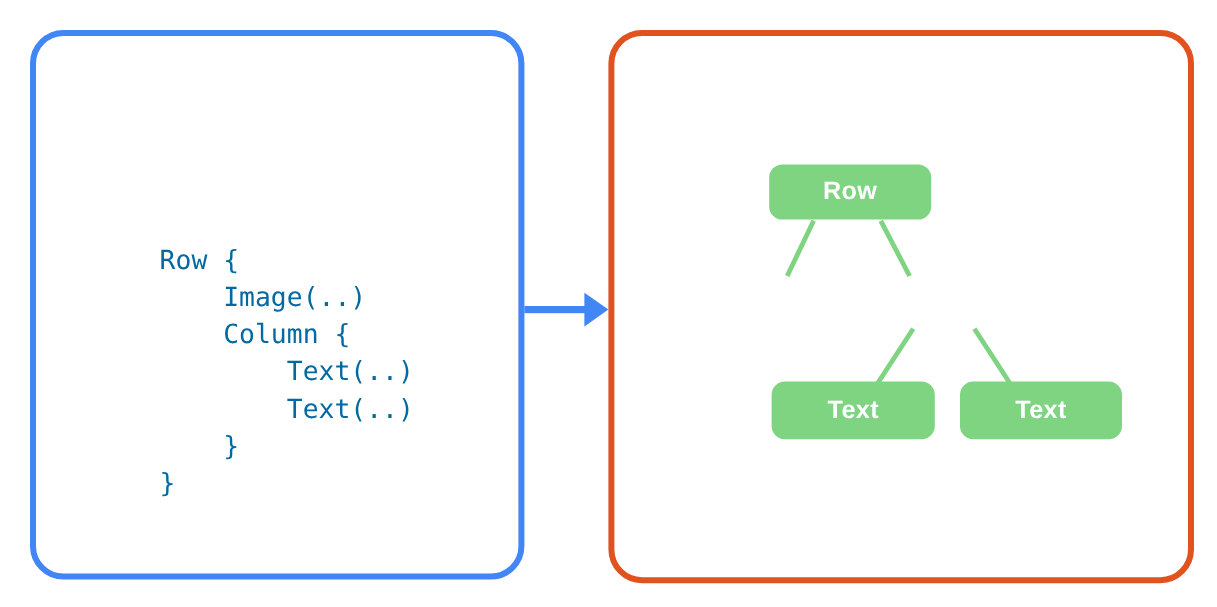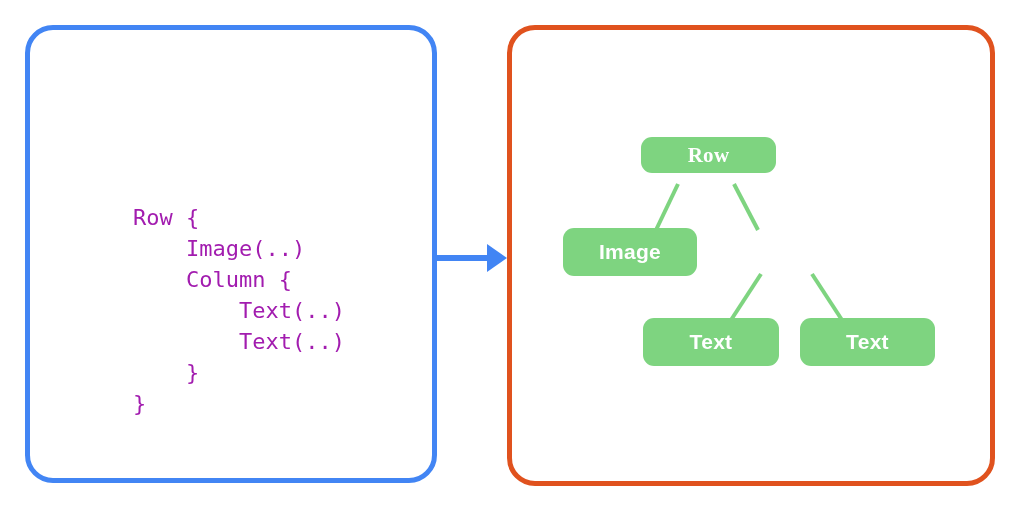--- a/index.html
+++ b/index.html
@@ -28,21 +28,21 @@
     background: #ffffff;
   }
   .code-pre {
     position: absolute;
     left: 103px;
     top: 172px;
     margin: 0;
     font-family: "DejaVu Sans Mono", "Liberation Mono", monospace;
     font-size: 22px;
     line-height: 31px;
-    color: #a21caf;
+    color: #0369a1;
     white-space: pre;
   }
   
   .tree-panel {
     position: absolute;
     left: 507px;
     top: 25px;
     width: 488px;
     height: 461px;
     box-sizing: border-box;
@@ -65,21 +65,21 @@
     border-radius: 11px;
     color: #ffffff;
     font-size: 21px;
     font-weight: 700;
     letter-spacing: 0.3px;
     display: flex;
     align-items: center;
     justify-content: center;
     text-align: center;
   }
-  .node-row    { left: 641px; top: 137px; width: 135px; height: 36px; font-family: Liberation Serif, serif; }
+  .node-row    { left: 641px; top: 137px; width: 135px; height: 46px; }
   .node-image  { left: 563px; top: 228px; width: 134px; height: 48px; }
   .node-column { left: 718px; top: 228px; width: 135px; height: 48px; }
   .node-text1  { left: 643px; top: 318px; width: 136px; height: 48px; }
   .node-text2  { left: 800px; top: 318px; width: 135px; height: 48px; }
   
   .arrow-shaft {
     position: absolute;
     left: 437px;
     top: 255px;
     width: 52px;
@@ -118,17 +118,16 @@
   <div class="tree-panel"></div>
 
   <svg class="edges-svg" viewBox="0 0 1014 506" xmlns="http://www.w3.org/2000/svg">
     <line x1="678" y1="184" x2="656" y2="230" stroke="#7ED480" stroke-width="4"></line>
     <line x1="734" y1="184" x2="758" y2="230" stroke="#7ED480" stroke-width="4"></line>
     <line x1="761" y1="274" x2="731" y2="320" stroke="#7ED480" stroke-width="4"></line>
     <line x1="812" y1="274" x2="842" y2="320" stroke="#7ED480" stroke-width="4"></line>
   </svg>
 
   <div class="tree-node node-row">Row</div>
-  <div class="tree-node node-image">Image</div>
   <div class="tree-node node-text1">Text</div>
   <div class="tree-node node-text2">Text</div>
 
 </div>
 
 </body></html>

